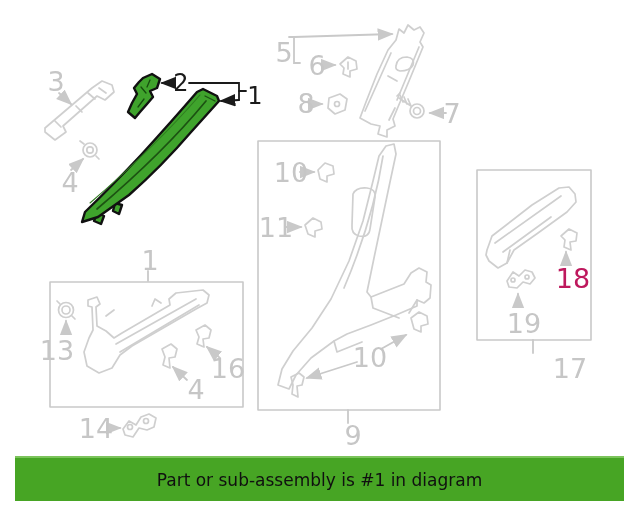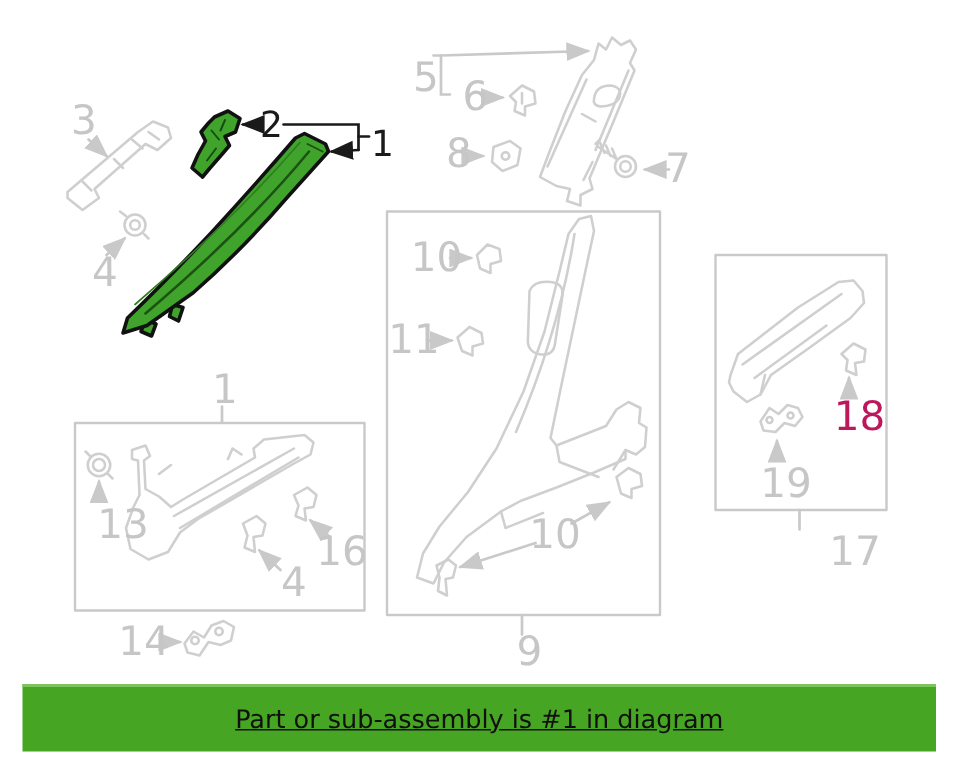--- a/index.html
+++ b/index.html
@@ -179,25 +179,25 @@
   <div class="num gray" style="left: 70px; top: 182px; color: rgb(198, 198, 198);">4</div>
   <div class="num gray" style="left: 284px; top: 52px; color: rgb(198, 198, 198);">5</div>
   <div class="num gray" style="left: 317px; top: 65px; color: rgb(198, 198, 198);">6</div>
   <div class="num gray" style="left: 452px; top: 113px; color: rgb(198, 198, 198);">7</div>
   <div class="num gray" style="left: 306px; top: 103px; color: rgb(198, 198, 198);">8</div>
   <div class="num gray" style="left: 353px; top: 435px; color: rgb(198, 198, 198);">9</div>
   <div class="num gray" style="left: 291px; top: 172px; color: rgb(198, 198, 198);">10</div>
   <div class="num gray" style="left: 276px; top: 227px; color: rgb(198, 198, 198);">11</div>
   <div class="num gray" style="left: 370px; top: 357px; color: rgb(198, 198, 198);">10</div>
   <div class="num gray" style="left: 150px; top: 260px; color: rgb(198, 198, 198);">1</div>
-  <div class="num gray" style="left: 82px; top: 350px; color: rgb(198, 198, 198);">13</div>
+  <div class="num gray" style="left: 57px; top: 350px; color: rgb(198, 198, 198);">13</div>
   <div class="num gray" style="left: 96px; top: 428px; color: rgb(198, 198, 198); text-align: center;">14</div>
   <div class="num gray" style="left: 196px; top: 389px; color: rgb(198, 198, 198);">4</div>
   <div class="num gray" style="left: 228px; top: 368px; color: rgb(198, 198, 198);">16</div>
   <div class="num gray" style="left: 570px; top: 368px; color: rgb(198, 198, 198);">17</div>
   <div class="num gray" style="left: 573px; top: 278px; color: #be185d;">18</div>
   <div class="num gray" style="left: 524px; top: 323px; color: rgb(198, 198, 198);">19</div>
 
   <div id="banner" style="background-color: rgb(71, 165, 36);">
-    <div class="bline" style="color: rgb(16, 16, 16); text-decoration: underline;">Part or sub-assembly is #1 in diagram</div>
+    <div class="bline" style="color: rgb(16, 16, 16);">Part or sub-assembly is #1 in diagram</div>
   </div>
 
 </div>
 
 </body></html>

